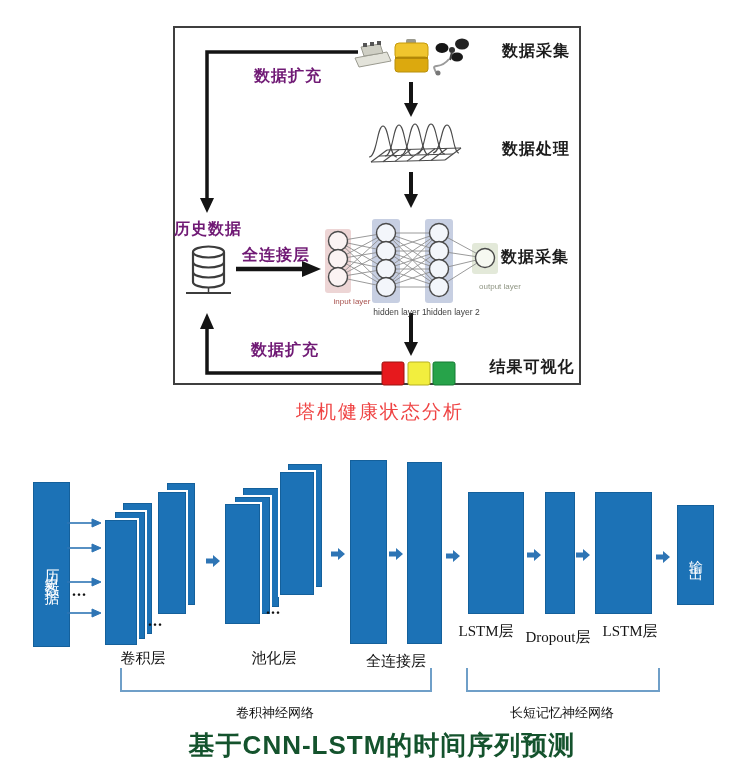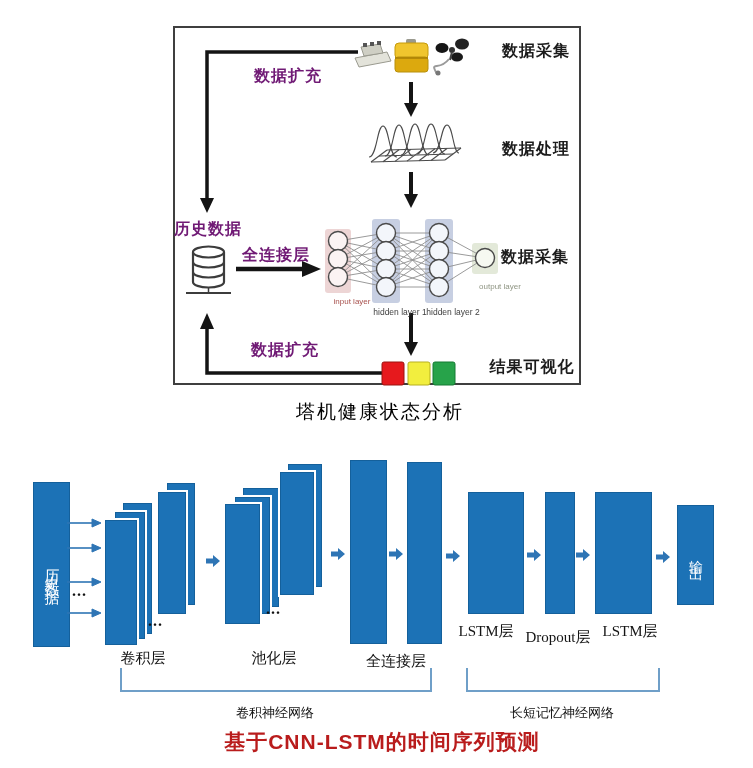--- a/index.html
+++ b/index.html
@@ -7,37 +7,37 @@
        font-family:"Liberation Sans","DejaVu Sans",sans-serif;}
   .abs{position:absolute;}
   .center{transform:translateX(-50%);white-space:nowrap;}
   
   #top-diagram{position:absolute;left:5px;top:0;width:639px;height:440px;}
   .frame{position:absolute;left:168px;top:26px;width:404px;height:355px;
          border:2px solid #3f3f3f;background:#fff;}
   .stage-label{font-size:16px;font-weight:bold;color:#1c1c1c;letter-spacing:1px;}
   .flow-label{font-size:16px;font-weight:bold;color:#701a75;letter-spacing:1px;}
   .nn-label{font-size:8px;letter-spacing:0;padding-left:28px;}
-  .cap1{font-size:19px;font-weight:500;color:#000000;letter-spacing:2px;}
+  .cap1{font-size:19px;font-weight:500;color:#ef4444;letter-spacing:2px;}
   
   #bottom-diagram{position:absolute;left:0;top:440px;width:753px;height:328px;
                   font-family:"Liberation Serif","DejaVu Serif",serif;}
   .bar{position:absolute;background:#1c72b6;border:1px solid rgba(10,70,115,.4);}
   .stack{box-shadow:0 0 0 2px #fff;}
   .vtext{display:flex;align-items:center;justify-content:center;color:#fff;
          writing-mode:vertical-rl;text-orientation:upright;width:100%;height:100%;}
   .hist-text{font-size:15px;letter-spacing:7px;padding-top:6px;}
   .out-text{font-size:14px;letter-spacing:6px;}
   .layer-label{font-size:15px;color:#141414;}
   .group-label{font-size:13px;color:#141414;}
   .dots{font-size:16px;font-weight:bold;color:#111;letter-spacing:1px;line-height:10px;}
   .brace{position:absolute;height:22px;border-left:2px solid #6f9fc8;
          border-right:2px solid #6f9fc8;border-bottom:2px solid #6f9fc8;}
   .cap2{font-family:"Liberation Sans","DejaVu Sans",sans-serif;
-        font-size:21px;font-weight:600;color:#b91c1c;letter-spacing:1px;}
+        font-size:26px;font-weight:600;color:#14532d;letter-spacing:1px;}
 </style>
 </head>
 <body>
 
 <div id="top-diagram">
   <div class="frame"></div>
 
   <svg class="abs" style="left:0;top:0" width="753" height="440">
 
     <g>

